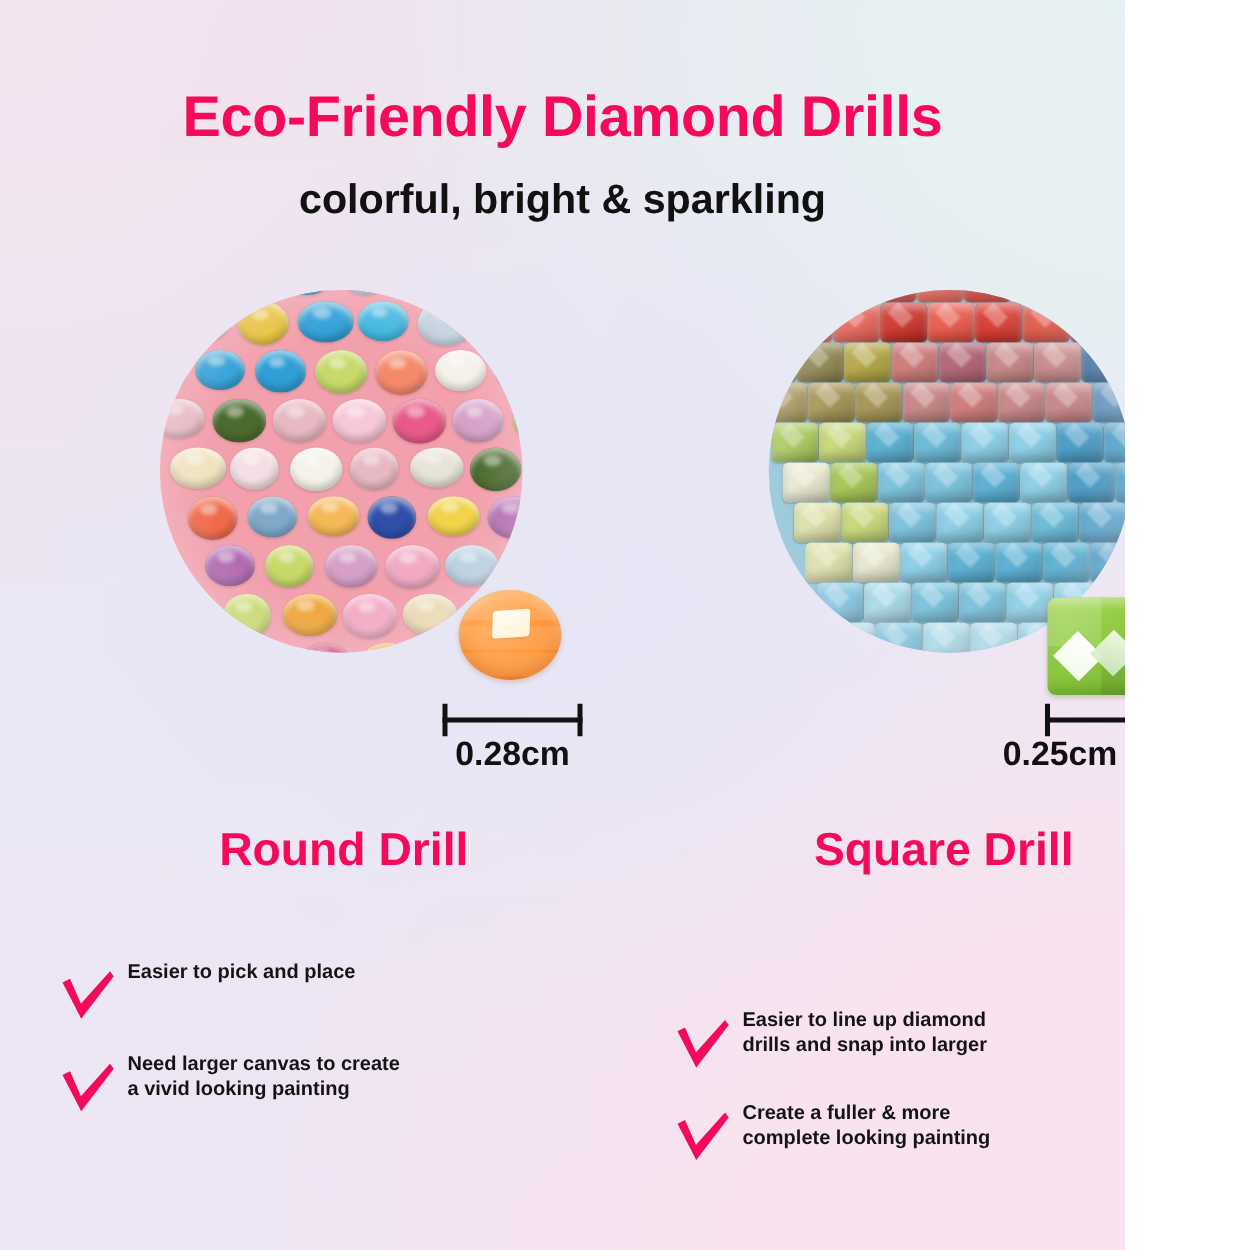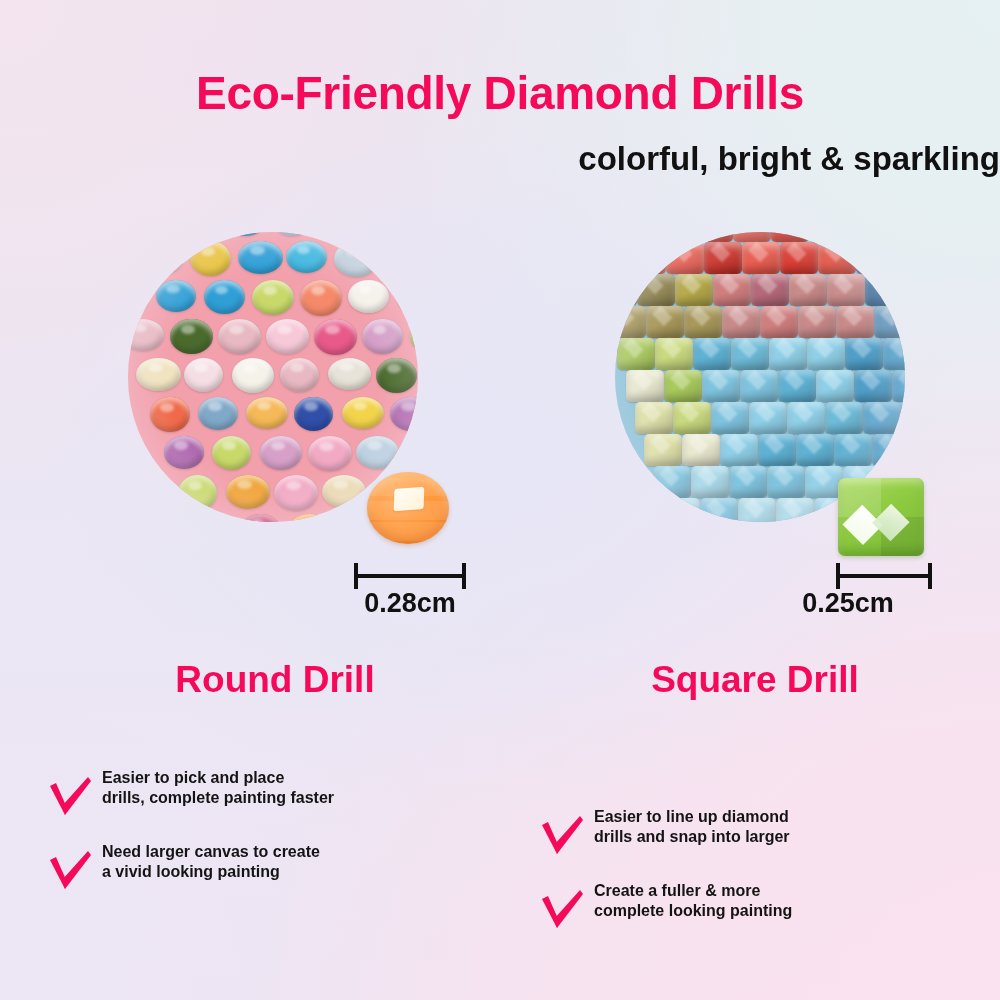--- a/index.html
+++ b/index.html
@@ -2,40 +2,40 @@
 <html><head>
 <meta charset="utf-8">
 <style>
   html,body{margin:0;padding:0;}
   body{
     width:1000px;height:1000px;overflow:hidden;
     font-family:"Liberation Sans",sans-serif;
     position:relative;
   }
   #page{
-    position:relative;width:1000px;height:1000px;overflow:hidden;
+    position:relative;width:900px;height:1000px;overflow:hidden;
     background:#eee8f2;
   }
   
   .bg-layer{position:absolute;inset:0;}
   .bg-base{background:linear-gradient(180deg,#ece3ef 0%,#e9e6f3 38%,#eae7f3 62%,#f4e2ee 100%);}
   .bg-tr{background:radial-gradient(circle at 100% 0%, #e6f1f3 0%, rgba(230,241,243,0.85) 16%, rgba(230,241,243,0.0) 46%);}
   .bg-tl{background:radial-gradient(circle at 0% 0%, #f3e4ef 0%, rgba(243,228,239,0.7) 14%, rgba(243,228,239,0) 42%);}
   .bg-br{background:radial-gradient(circle at 100% 100%, #fae2f0 0%, rgba(250,226,240,0.9) 18%, rgba(250,226,240,0) 52%);}
   .bg-bl{background:radial-gradient(circle at 0% 100%, #ece6f5 0%, rgba(236,230,245,0.8) 16%, rgba(236,230,245,0) 48%);}
   .bg-cm{background:radial-gradient(ellipse 60% 45% at 50% 46%, #e7e6f6 0%, rgba(231,230,246,0.55) 40%, rgba(231,230,246,0) 78%);}
 
   
   .title{
     position:absolute;left:0;right:0;top:66px;text-align:center;
     font-size:46px;font-weight:bold;color:#f50a5a;letter-spacing:-0.3px;
     font-family:"Liberation Sans",sans-serif;
   }
   .subtitle{
-    position:absolute;left:0;right:0;top:140px;text-align:right;
+    position:absolute;left:0;right:0;top:140px;text-align:center;
     font-size:33px;font-weight:bold;color:#111111;
   }
 
   
   .photo{
     position:absolute;width:290px;height:290px;border-radius:50%;
     overflow:hidden;
   }
   #round-photo{left:128px;top:232px;background:#f2a0ac;}
   #square-photo{left:615px;top:232px;background:#8fc4d8;}
@@ -327,21 +327,20 @@
   <div class="bullets" id="round-bullets">
     <div class="bullet">
       <span class="check">
         <svg viewBox="0 0 48 52" width="48" height="52" aria-hidden="true">
           <path d="M4 16 L10 13 L21 38 L19 45 Z" fill="#f50a5a"></path>
           <path d="M19 45 L16 36 L42 7 L45 11 Z" fill="#f50a5a"></path>
         </svg>
       </span>
       <span class="btext">
         <span>Easier to pick and place</span><br>
-        <span>drills, complete painting faster</span>
       </span>
     </div>
     <div class="bullet">
       <span class="check">
         <svg viewBox="0 0 48 52" width="48" height="52" aria-hidden="true">
           <path d="M4 16 L10 13 L21 38 L19 45 Z" fill="#f50a5a"></path>
           <path d="M19 45 L16 36 L42 7 L45 11 Z" fill="#f50a5a"></path>
         </svg>
       </span>
       <span class="btext">

